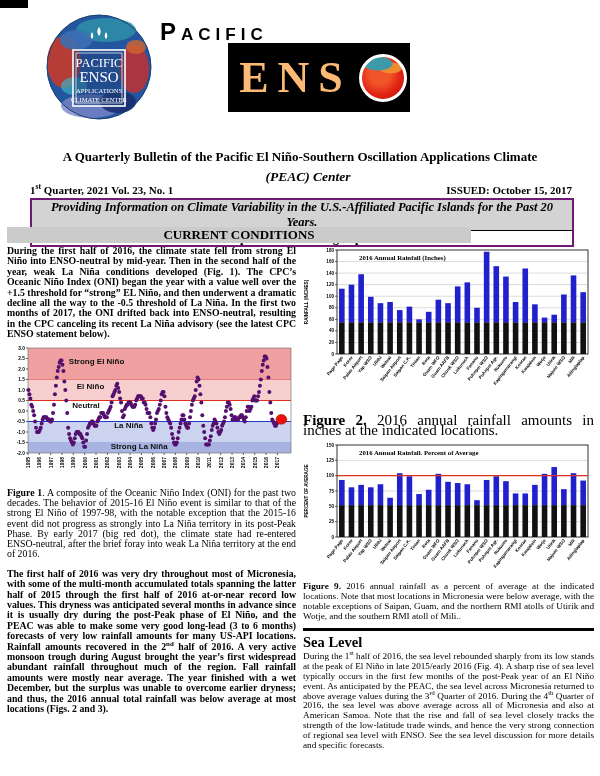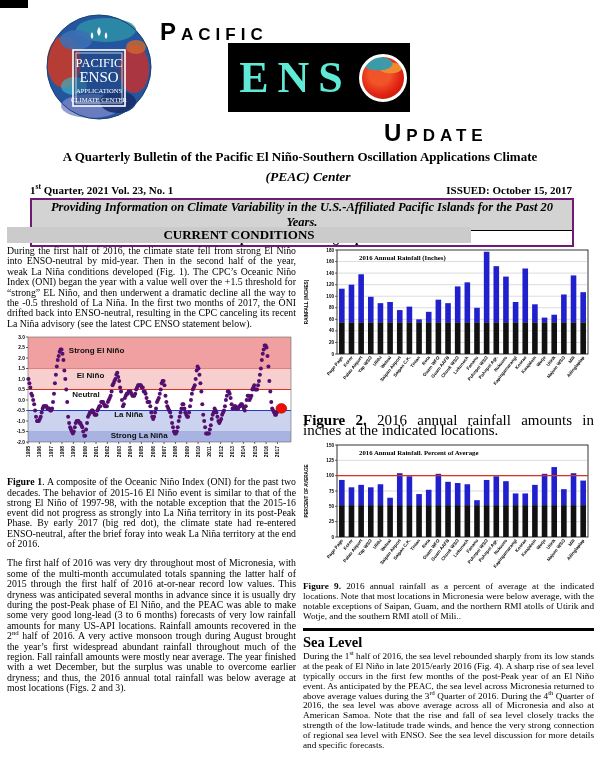--- a/index.html
+++ b/index.html
@@ -7,21 +7,21 @@
         font-family:"Liberation Serif",serif;color:#000;margin:0 auto;}
   .corner-mark{position:absolute;left:0;top:0;width:28px;height:8px;background:#000;}
   
   .logo{position:absolute;left:46px;top:14px;}
   .word-title{font-family:"Liberation Sans",sans-serif;font-weight:bold;letter-spacing:5px;
               font-size:17px;}
   .word-title .cap{font-size:24px;letter-spacing:5px;}
   .pacific{position:absolute;left:160px;top:18px;}
   .enso-box{position:absolute;left:228px;top:43px;width:182px;height:69px;background:#000;
             display:flex;align-items:center;justify-content:center;gap:7px;}
-  .enso-letters{color:#5eead4;font-family:"Liberation Serif",serif;font-weight:bold;
+  .enso-letters{color:#fdba74;font-family:"Liberation Serif",serif;font-weight:bold;
                 font-size:44px;letter-spacing:9px;line-height:1;margin-left:8px;text-align:right;}
   .enso-sphere{width:42px;height:42px;border-radius:50%;border:3px solid #fff;
      background:
        radial-gradient(ellipse 60% 28% at 38% 16%, #3d9aa8 0 55%, rgba(0,0,0,0) 60%),
        radial-gradient(ellipse 50% 24% at 68% 26%, #f08a30 0 50%, rgba(0,0,0,0) 58%),
        radial-gradient(circle at 42% 40%, #f2542a 0 30%, #e02314 60%, #b81200 95%);}
   .update{position:absolute;left:384px;top:119px;}
   .subtitle1{position:absolute;left:0;top:149px;width:100%;text-align:center;
              font-weight:bold;font-size:13px;}
   .subtitle2{position:absolute;left:8px;top:169px;width:100%;text-align:center;
@@ -31,21 +31,21 @@
   
   .banner{position:absolute;left:30px;top:198px;width:540px;border:2px solid #701a75;}
   .banner-row1{background:#d3d3d3;border-bottom:1px solid #000;text-align:center;
                font-style:italic;font-weight:bold;font-size:12.5px;padding:0 2px;line-height:15px;}
   .banner-row2{background:#fff;text-align:center;font-weight:bold;font-size:12.5px;line-height:14px;}
   .section-bar{position:absolute;left:7px;top:227px;width:464px;background:#cbcbcb;
                text-align:center;font-weight:bold;font-size:13px;line-height:16px;}
   
   .col-left{position:absolute;left:7px;top:246px;width:289px;}
   .col-right{position:absolute;left:303px;top:246px;width:291px;}
-  .body-text{margin:0;font-size:9.8px;line-height:10.4px;text-align:justify;}
+  .body-text{margin:0;font-size:9.8px;line-height:10.4px;text-align:justify;font-weight:bold;}
   .caption{margin:0;font-size:9.8px;line-height:10.3px;text-align:justify;}
   .caption b{font-weight:bold;}
   .fig{margin:0;line-height:0;}
   .fig1{margin-top:4px;}
   .cap1{margin-top:4px;}
   .para2{margin-top:9px;}
   .cap2{margin-top:4px;font-size:15px;line-height:9.9px;}
   .fig3{margin-top:5px;}
   .cap3{margin-top:3px;font-size:9.2px;line-height:9.9px;}
   .divider{margin-top:7px;border-top:3px solid #000;}
@@ -87,21 +87,20 @@
     </svg>
   </div>
 
   <div class="pacific word-title"><span class="cap">P</span><span>ACIFIC</span></div>
 
   <div class="enso-box">
     <span class="enso-letters">ENS</span>
     <span class="enso-sphere"></span>
   </div>
 
-  <div class="update word-title"><span class="cap">U</span><span>PDATE</span></div>
 
   <div class="subtitle1">A Quarterly Bulletin of the Pacific El Niño-Southern Oscillation Applications Climate</div>
   <div class="subtitle2">(PEAC) Center</div>
 
   <div class="issue-left"><span>1</span><sup>st</sup><span> Quarter, 2021  Vol. 23, No. 1</span></div>
   <div class="issue-right">ISSUED: October 15, 2017</div>
 
   <div class="banner">
     <div class="banner-row1">Providing Information on Climate Variability in the U.S.-Affiliated Pacific Islands for the Past 20 Years.</div>
     <div class="banner-row2">http://www.weather.gov/peac</div>

